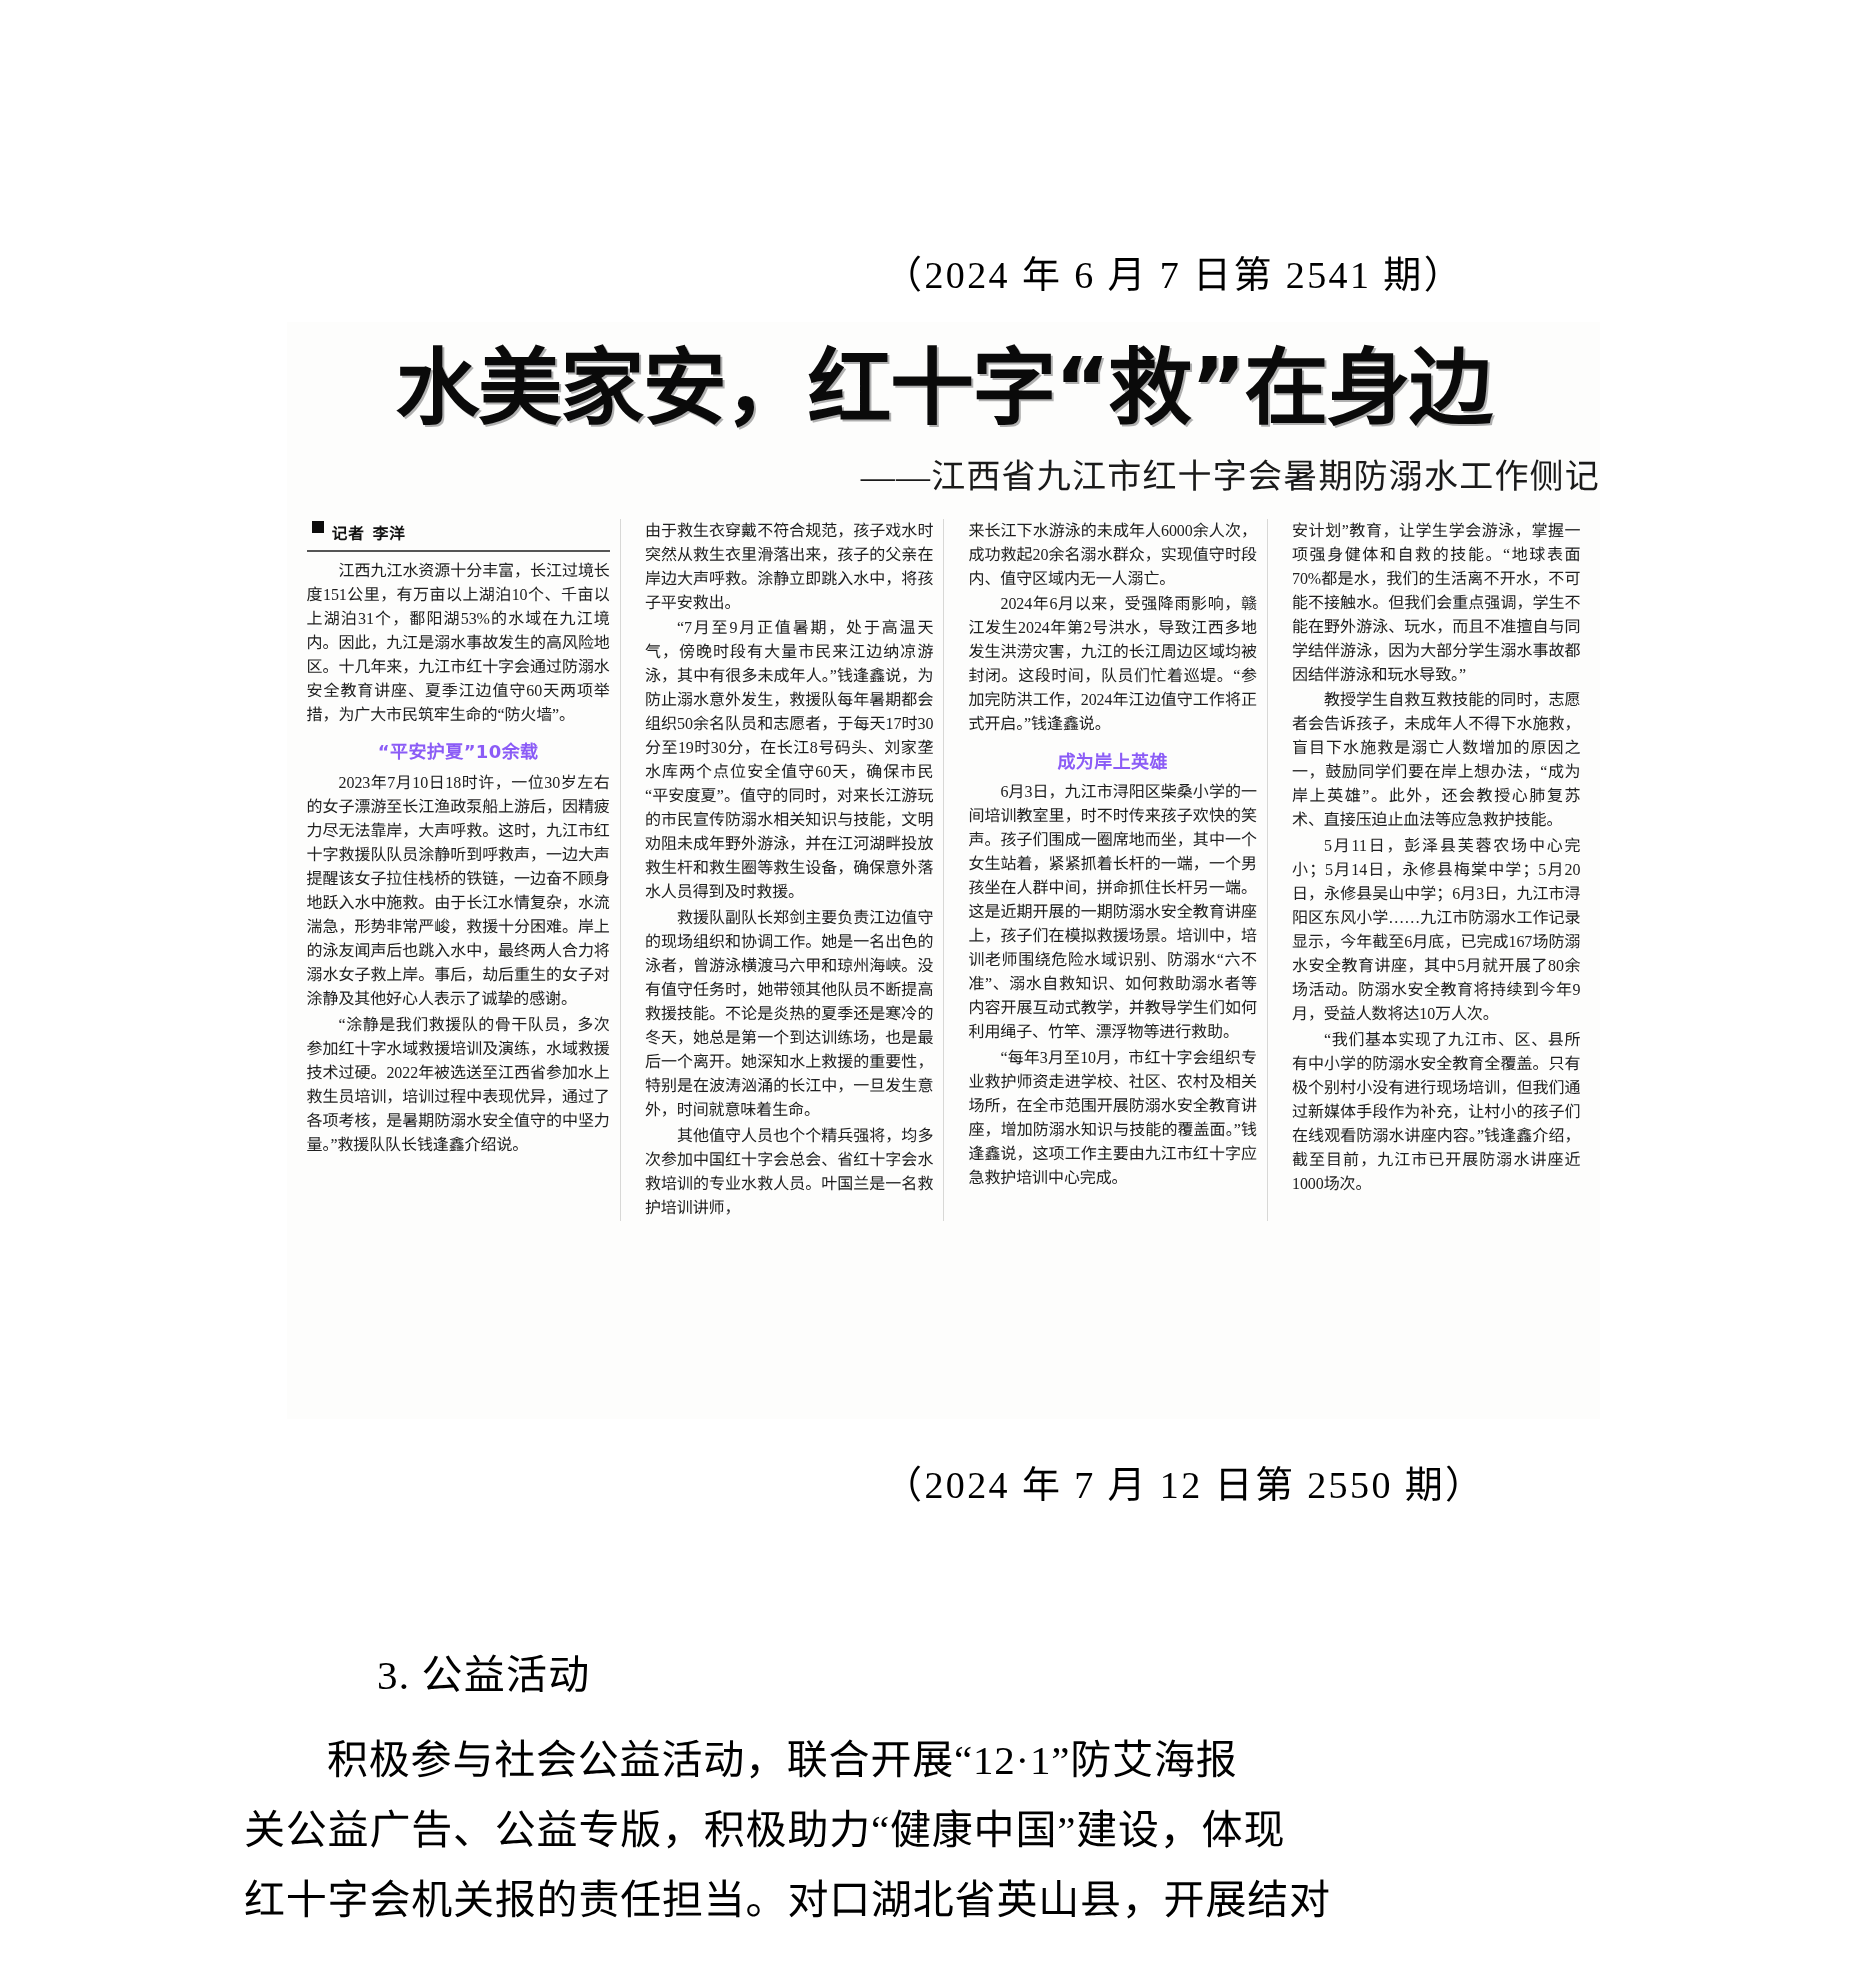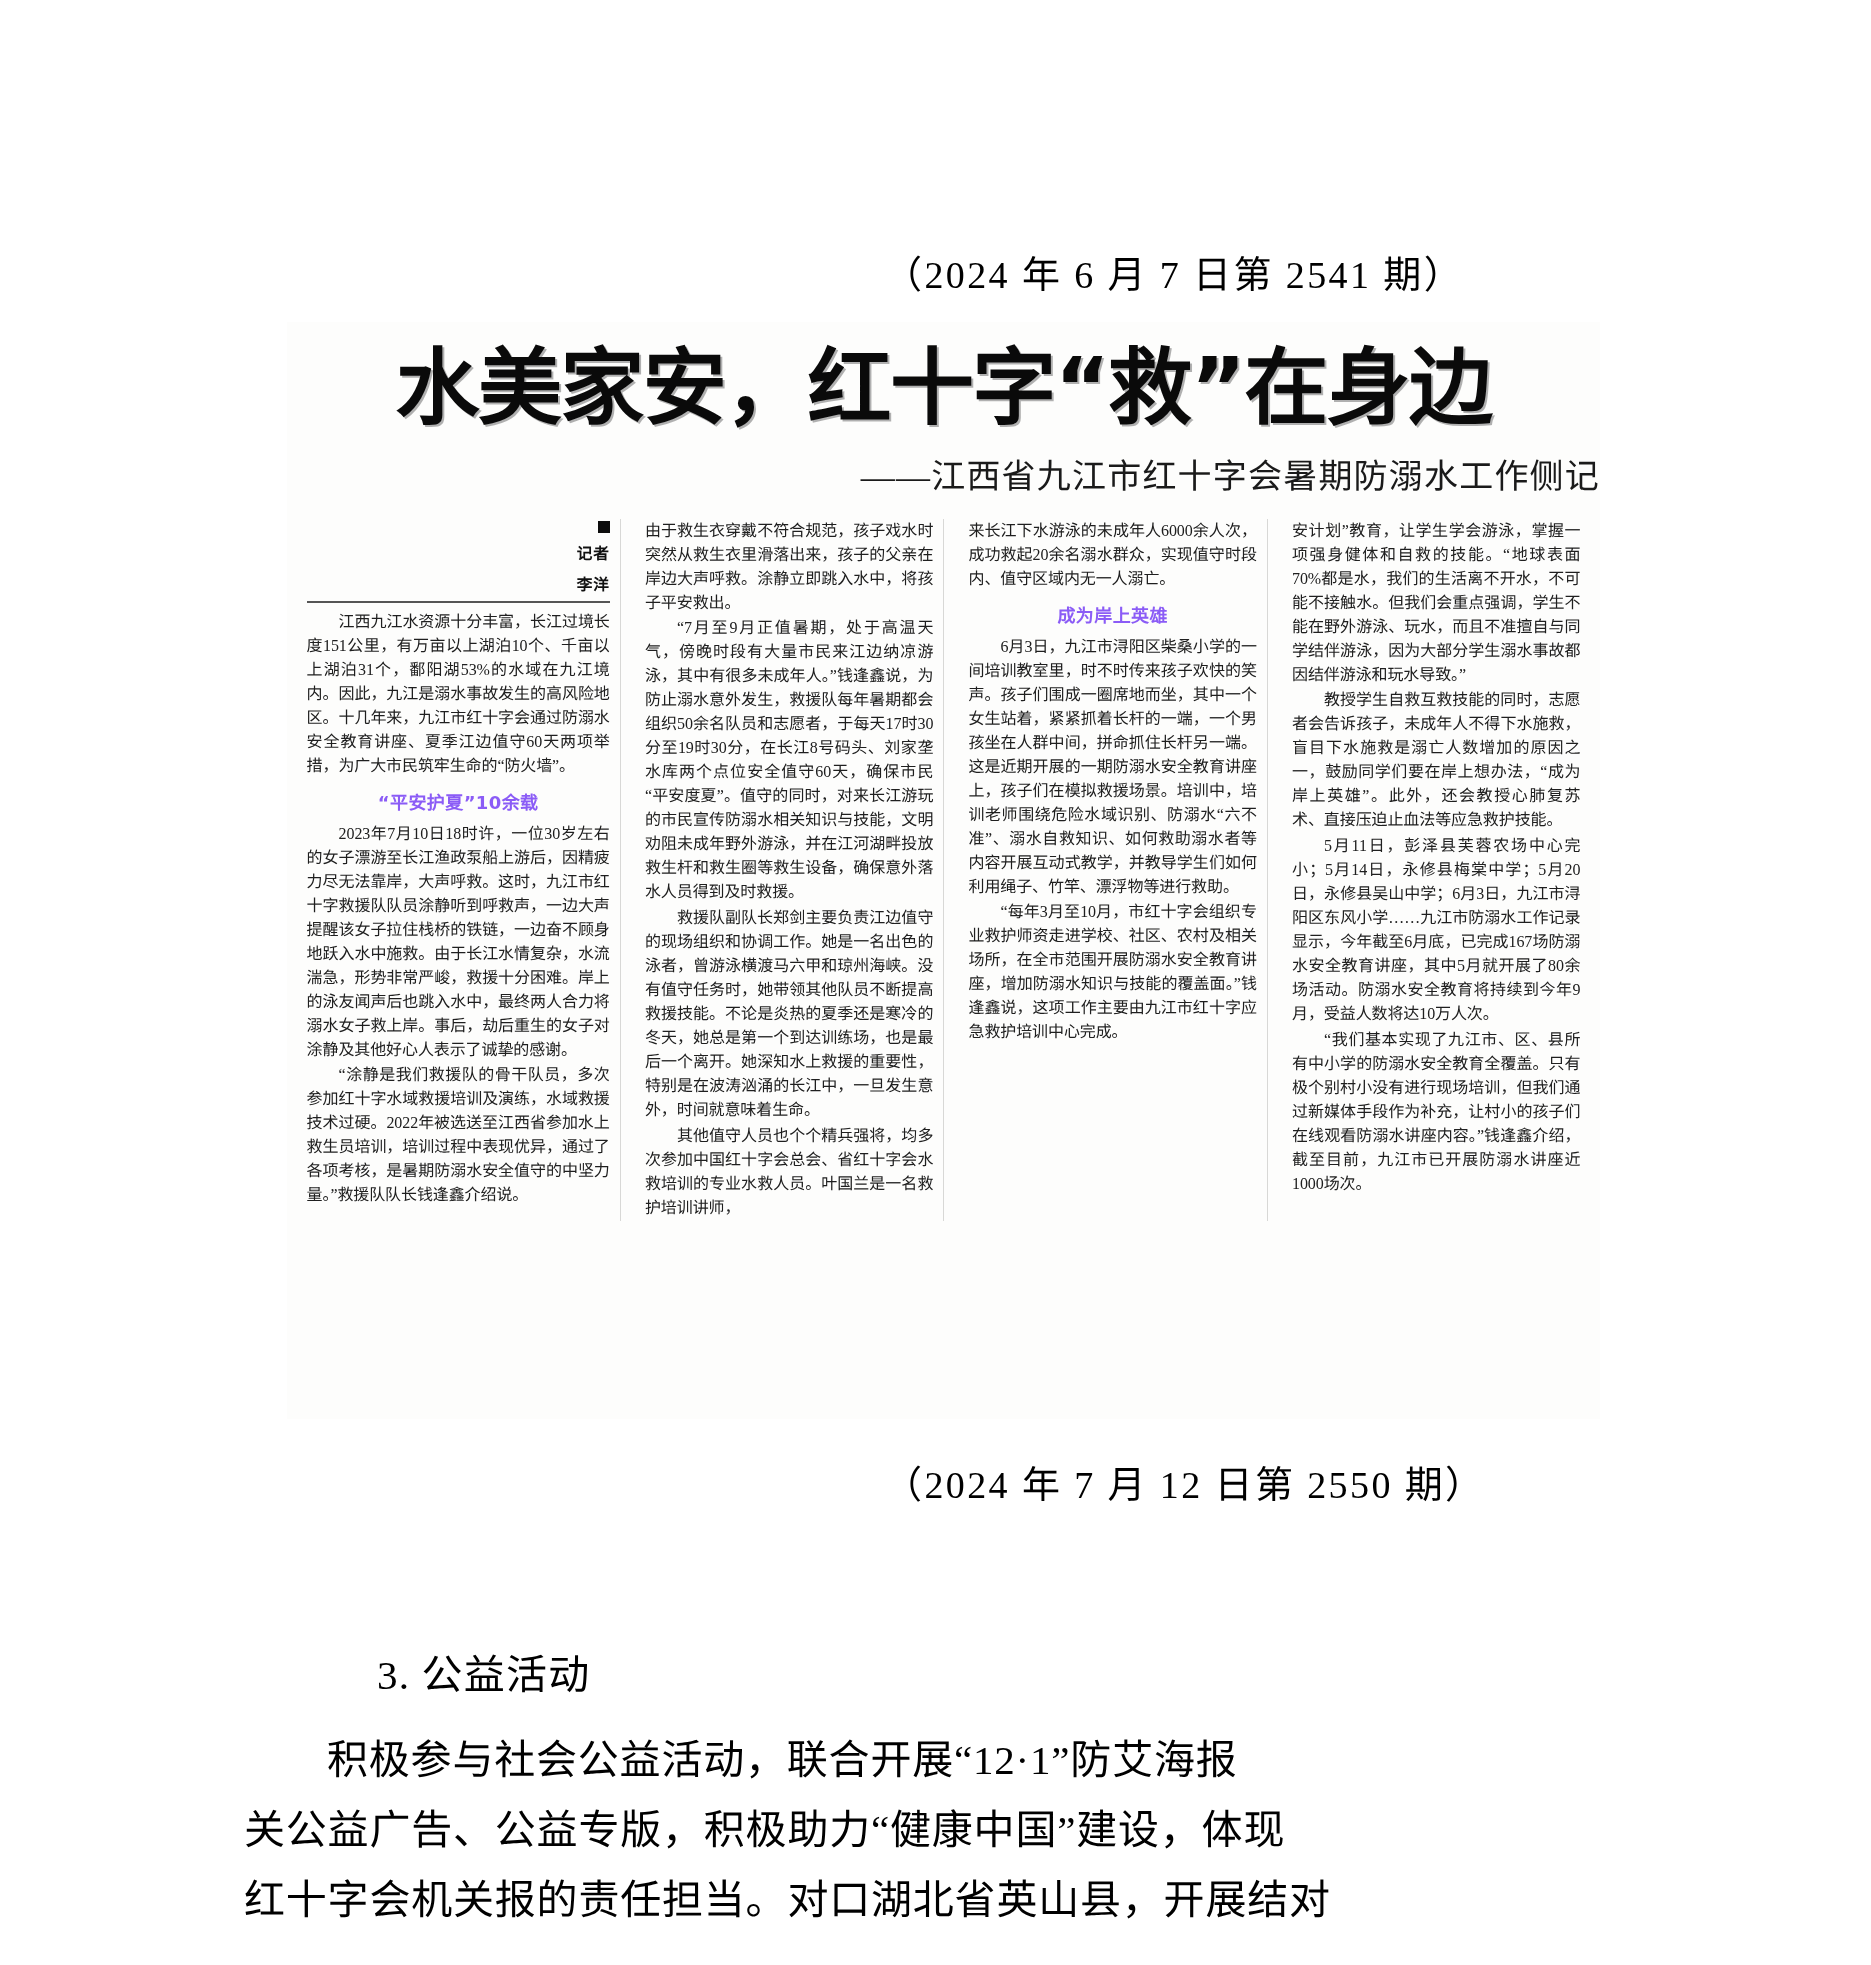--- a/index.html
+++ b/index.html
@@ -79,23 +79,22 @@
   .clip-col + .clip-col { border-left: 0.8px solid #d8d8d6; padding-left: 24px; }
 
   .byline {
     font-family: "DejaVu Sans", "Liberation Sans", sans-serif;
     font-weight: 700;
     font-size: 15.7px;
     color: #111;
     margin: 2.4px 0 0 5.5px;
     letter-spacing: 0.8px;
     display: flex;
-    align-items: flex-end;
+    align-items: flex-start;
     gap: 7.9px;
-    flex-direction: column;
   }
   .byline-square {
     display: inline-block;
     width: 11.8px;
     height: 11.8px;
     background: #0d0d0d;
     flex: 0 0 auto;
   }
   .byline-rule {
     height: 1.6px;
@@ -183,20 +182,21 @@
 
       <div class="clip-col">
         <p class="col-p cont">由于救生衣穿戴不符合规范，孩子戏水时突然从救生衣里滑落出来，孩子的父亲在岸边大声呼救。涂静立即跳入水中，将孩子平安救出。</p>
         <p class="col-p">“7月至9月正值暑期，处于高温天气，傍晚时段有大量市民来江边纳凉游泳，其中有很多未成年人。”钱逢鑫说，为防止溺水意外发生，救援队每年暑期都会组织50余名队员和志愿者，于每天17时30分至19时30分，在长江8号码头、刘家垄水库两个点位安全值守60天，确保市民“平安度夏”。值守的同时，对来长江游玩的市民宣传防溺水相关知识与技能，文明劝阻未成年野外游泳，并在江河湖畔投放救生杆和救生圈等救生设备，确保意外落水人员得到及时救援。</p>
         <p class="col-p">救援队副队长郑剑主要负责江边值守的现场组织和协调工作。她是一名出色的泳者，曾游泳横渡马六甲和琼州海峡。没有值守任务时，她带领其他队员不断提高救援技能。不论是炎热的夏季还是寒冷的冬天，她总是第一个到达训练场，也是最后一个离开。她深知水上救援的重要性，特别是在波涛汹涌的长江中，一旦发生意外，时间就意味着生命。</p>
         <p class="col-p">其他值守人员也个个精兵强将，均多次参加中国红十字会总会、省红十字会水救培训的专业水救人员。叶国兰是一名救护培训讲师，</p>
       </div>
 
       <div class="clip-col">
         <p class="col-p cont">来长江下水游泳的未成年人6000余人次，成功救起20余名溺水群众，实现值守时段内、值守区域内无一人溺亡。</p>
+        <p class="col-p">2024年6月以来，受强降雨影响，赣江发生2024年第2号洪水，导致江西多地发生洪涝灾害，九江的长江周边区域均被封闭。这段时间，队员们忙着巡堤。“参加完防洪工作，2024年江边值守工作将正式开启。”钱逢鑫说。</p>
         <div class="col-sub">成为岸上英雄</div>
         <p class="col-p">6月3日，九江市浔阳区柴桑小学的一间培训教室里，时不时传来孩子欢快的笑声。孩子们围成一圈席地而坐，其中一个女生站着，紧紧抓着长杆的一端，一个男孩坐在人群中间，拼命抓住长杆另一端。这是近期开展的一期防溺水安全教育讲座上，孩子们在模拟救援场景。培训中，培训老师围绕危险水域识别、防溺水“六不准”、溺水自救知识、如何救助溺水者等内容开展互动式教学，并教导学生们如何利用绳子、竹竿、漂浮物等进行救助。</p>
         <p class="col-p">“每年3月至10月，市红十字会组织专业救护师资走进学校、社区、农村及相关场所，在全市范围开展防溺水安全教育讲座，增加防溺水知识与技能的覆盖面。”钱逢鑫说，这项工作主要由九江市红十字应急救护培训中心完成。</p>
       </div>
 
       <div class="clip-col">
         <p class="col-p cont">安计划”教育，让学生学会游泳，掌握一项强身健体和自救的技能。“地球表面70%都是水，我们的生活离不开水，不可能不接触水。但我们会重点强调，学生不能在野外游泳、玩水，而且不准擅自与同学结伴游泳，因为大部分学生溺水事故都因结伴游泳和玩水导致。”</p>
         <p class="col-p">教授学生自救互救技能的同时，志愿者会告诉孩子，未成年人不得下水施救，盲目下水施救是溺亡人数增加的原因之一，鼓励同学们要在岸上想办法，“成为岸上英雄”。此外，还会教授心肺复苏术、直接压迫止血法等应急救护技能。</p>
         <p class="col-p">5月11日，彭泽县芙蓉农场中心完小；5月14日，永修县梅棠中学；5月20日，永修县吴山中学；6月3日，九江市浔阳区东风小学……九江市防溺水工作记录显示，今年截至6月底，已完成167场防溺水安全教育讲座，其中5月就开展了80余场活动。防溺水安全教育将持续到今年9月，受益人数将达10万人次。</p>
         <p class="col-p">“我们基本实现了九江市、区、县所有中小学的防溺水安全教育全覆盖。只有极个别村小没有进行现场培训，但我们通过新媒体手段作为补充，让村小的孩子们在线观看防溺水讲座内容。”钱逢鑫介绍，截至目前，九江市已开展防溺水讲座近1000场次。</p>

